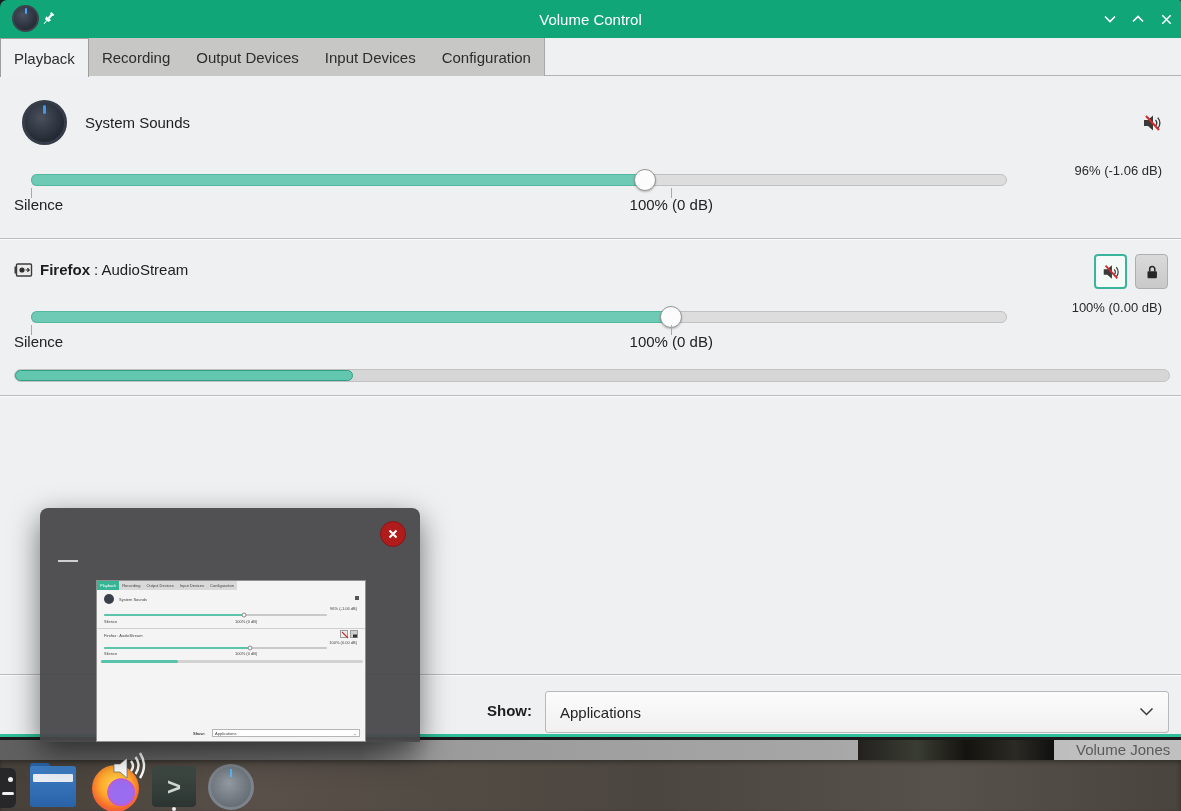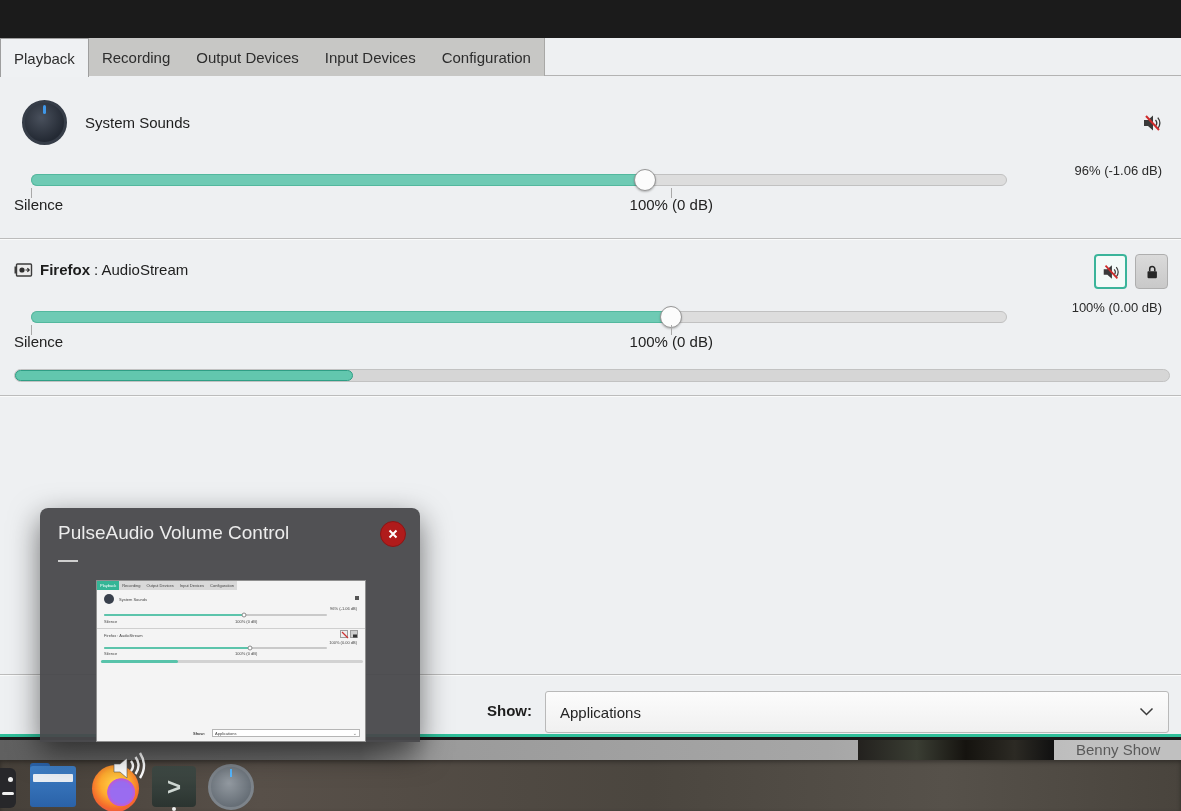--- a/index.html
+++ b/index.html
@@ -143,20 +143,47 @@
     background:radial-gradient(circle at 45% 40%, #939aa1, #666e76 72%);
     border:3px solid #7d848b; }
   .knob-task:after { content:""; position:absolute; left:19px; top:2px; width:2px; height:8px;
     background:#55b7ff; }
 </style>
 </head>
 <body>
 
 <div class="stage">
 
+  <div class="abs titlebar">
+    <div class="app-knob"></div>
+    <svg class="pin-icon" width="17" height="17" viewBox="0 0 24 24">
+      <g fill="#ffffff" transform="rotate(40 12 12)">
+        <rect x="9.2" y="2.5" width="5.6" height="3" rx="1"></rect>
+        <rect x="10.4" y="4.5" width="3.2" height="7"></rect>
+        <path d="M7.5 11.5h9l-1.6 4.5H9.1z"></path>
+        <rect x="11.4" y="15.5" width="1.2" height="6.5" rx=".6"></rect>
+      </g>
+    </svg>
+    <div class="tb-title">Volume Control</div>
+    <div class="winctl" style="right:62px">
+      <svg width="16" height="16" viewBox="0 0 16 16">
+          <path d="M3 5.5l5 5 5-5" fill="none" stroke="#fff" stroke-width="1.6"></path>
+        </svg>
+    </div>
+    <div class="winctl" style="right:34px">
+      <svg width="16" height="16" viewBox="0 0 16 16">
+          <path d="M3 10.5l5-5 5 5" fill="none" stroke="#fff" stroke-width="1.6"></path>
+        </svg>
+    </div>
+    <div class="winctl" style="right:6px">
+      <svg width="15" height="15" viewBox="0 0 16 16">
+          <path d="M3.5 3.5l9 9M12.5 3.5l-9 9" stroke="#fff" stroke-width="1.6"></path>
+        </svg>
+    </div>
+  </div>
 
   <div class="abs tabbar">
     <div class="tabstrip">
       <div class="tab active">
           <span>Playback</span>
         </div>
       <div class="tab">
           <span>Recording</span>
         </div>
       <div class="tab">
@@ -241,21 +268,21 @@
     <div class="dropdown">
       <span class="val">Applications</span>
       <svg width="15" height="10" viewBox="0 0 15 10">
         <path d="M1.5 1.5l6 6 6-6" fill="none" stroke="#3a3a3a" stroke-width="1.5"></path>
       </svg>
     </div>
   </div>
 
   <div class="abs strip">
     <div class="thumb"></div>
-    <div class="credit">Benny Show</div>
+    <div class="credit">Volume Jones</div>
   </div>
 
   <div class="abs taskbar">
     <div class="tb-icon icon-menu">
       <i style="left:32px; top:9px; width:5px; height:5px; border-radius:50%"></i>
       <i style="left:26px; top:24px; width:12px; height:3px"></i>
     </div>
     <div class="tb-icon folder">
       <div class="tabf"></div>
       <div class="back"></div>
@@ -269,21 +296,20 @@
       <path d="M30 5q8 12.5 0 25" stroke="#ffffff" fill="none" stroke-width="2.4"></path>
     </svg>
     <div class="tb-icon terminal">
         <span>&gt;</span>
       </div>
     <div class="abs tb-dot"></div>
     <div class="tb-icon knob-task"></div>
   </div>
 
   <div class="abs preview">
-    <div class="pv-title">PulseAudio Volume Control</div>
     <div class="pv-dash"></div>
     <div class="pv-close">
       <svg width="12" height="12" viewBox="0 0 12 12">
         <path d="M2.5 2.5l7 7M9.5 2.5l-7 7" stroke="#fff" stroke-width="2"></path>
       </svg>
     </div>
 
     <div class="mini">
       <div class="m-abs m-tabstrip">
         <div class="m-tab on">Playback</div>

